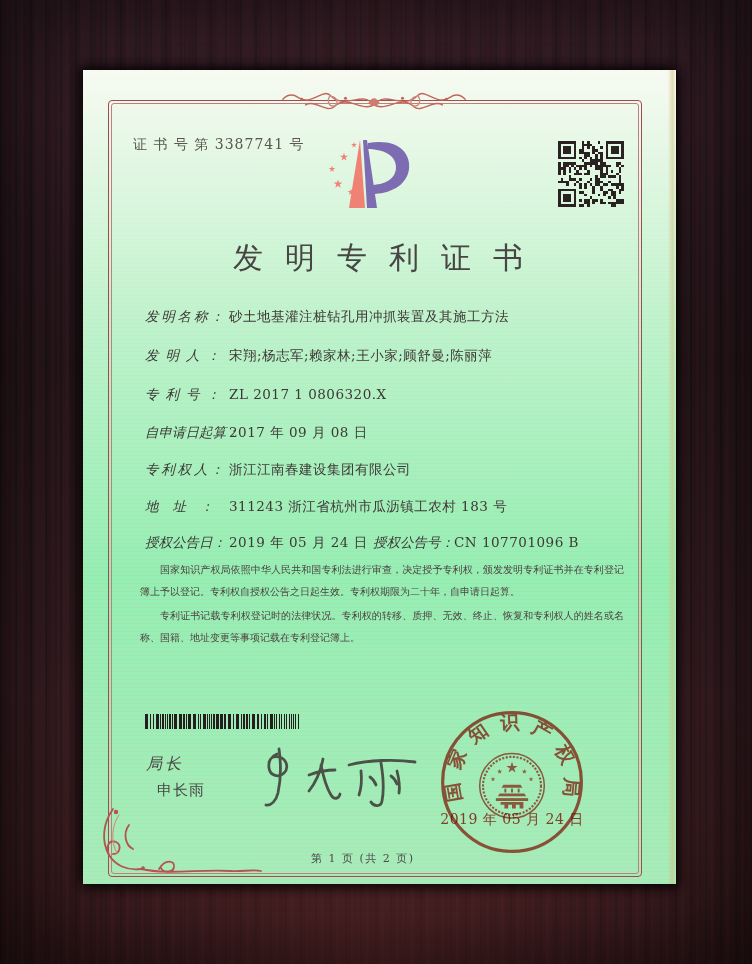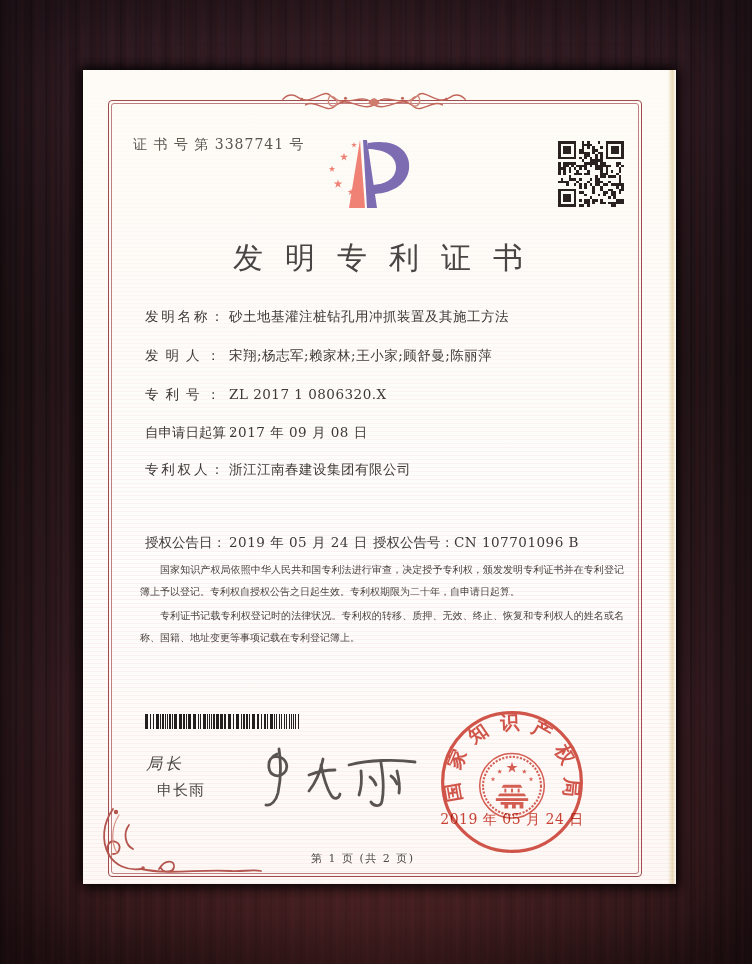--- a/index.html
+++ b/index.html
@@ -10,21 +10,21 @@
   .frame{position:absolute;inset:0;
     background:
       radial-gradient(120% 80% at 50% 102%, rgba(134,58,58,.55), rgba(0,0,0,0) 55%),
       radial-gradient(130% 70% at 50% -2%, rgba(96,50,58,.35), rgba(0,0,0,0) 50%),
       repeating-linear-gradient(90deg, rgba(0,0,0,.20) 0 2px, rgba(0,0,0,0) 2px 6px, rgba(74,30,34,.28) 6px 9px, rgba(0,0,0,0) 9px 15px),
       repeating-linear-gradient(90deg, rgba(20,8,10,.18) 0 11px, rgba(0,0,0,0) 11px 23px),
       linear-gradient(180deg,#34202a 0%,#2b1a1e 38%,#3c2127 72%,#241316 100%);
     box-shadow:inset 0 0 90px 32px rgba(0,0,0,.55);}
 
   
-  .paper{position:absolute;left:83px;top:70px;width:593px;height:814px;background:#ffffff;
+  .paper{position:absolute;left:83px;top:70px;width:593px;height:814px;background:#86efac;
     box-shadow:0 0 16px 4px rgba(0,0,0,.55), -3px -3px 7px rgba(0,0,0,.5), 3px 4px 8px rgba(0,0,0,.45);}
   .texture{position:absolute;inset:0;pointer-events:none;
     background:
       linear-gradient(90deg, rgba(0,0,0,0) 98.6%, rgba(214,186,122,.5) 99.4%, rgba(0,0,0,0) 100%),
       linear-gradient(180deg, rgba(253,251,245,.95) 0%, rgba(253,248,240,.45) 32%, rgba(251,240,231,.12) 62%, rgba(248,230,221,.28) 100%),
       repeating-linear-gradient(0deg, rgba(219,148,132,.12) 0 1px, rgba(0,0,0,0) 1px 4px);}
 
   
   .border-outer{position:absolute;left:25px;top:30px;width:532px;height:775px;
     border:1.6px solid #a24b4f;border-radius:4px;}
@@ -38,21 +38,21 @@
   .logo{position:absolute;left:240px;top:66px;width:104px;height:80px;}
   .qr{position:absolute;left:475px;top:71px;width:66px;height:66px;}
   .qr svg{width:66px;height:66px;display:block;shape-rendering:crispEdges;}
 
   .title{position:absolute;left:25px;top:168px;width:532px;text-align:center;
     font-size:30px;font-weight:500;color:#474645;letter-spacing:22px;padding-left:30px;box-sizing:border-box;}
 
   
   .frow{position:absolute;left:62px;white-space:nowrap;font-size:13.5px;color:#3d3936;}
   .r1{top:238px}.r2{top:277px}.r3{top:316px}.r4{top:354px}.r5{top:391px}.r6{top:428px}.r7{top:464px}
-  .flabel{display:inline-block;width:84px;vertical-align:top;}
+  .flabel{display:inline-block;width:84px;vertical-align:top;font-style:italic;}
   .lsA{letter-spacing:2.8px}.lsB{letter-spacing:7px}.lsC{letter-spacing:14px}.ls0{letter-spacing:0}
   .fvalue{display:inline-block;letter-spacing:.5px;}
   .pair2{position:absolute;left:225px;top:0;white-space:nowrap;text-align:right;}
 
   
   .notice{position:absolute;left:57px;top:489px;width:484px;font-size:10px;line-height:21.5px;
     color:#4b4340;text-align:justify;}
   .notice p{margin:0 0 3px 0;text-indent:2em;}
 
   
@@ -353,20 +353,23 @@
     </div>
     <div class="frow r3">
       <span class="flabel lsB">专利号：</span><span class="fvalue">ZL 2017 1 0806320.X</span>
     </div>
     <div class="frow r4">
       <span class="flabel ls0">自申请日起算：</span><span class="fvalue">2017 年 09 月 08 日</span>
     </div>
     <div class="frow r5">
       <span class="flabel lsA">专利权人：</span><span class="fvalue">浙江江南春建设集团有限公司</span>
     </div>
+    <div class="frow r6">
+      <span class="flabel lsC">地址：</span><span class="fvalue">311243 浙江省杭州市瓜沥镇工农村 183 号</span>
+    </div>
     <div class="frow r7">
       <span class="flabel ls0">授权公告日：</span><span class="fvalue">2019 年 05 月 24 日</span>
       <span class="pair2">
         <span class="flabel ls0">授权公告号：</span><span class="fvalue">CN 107701096 B</span>
       </span>
     </div>
 
     <div class="notice">
       <p>国家知识产权局依照中华人民共和国专利法进行审查，决定授予专利权，颁发发明专利证书并在专利登记簿上予以登记。专利权自授权公告之日起生效。专利权期限为二十年，自申请日起算。</p>
       <p>专利证书记载专利权登记时的法律状况。专利权的转移、质押、无效、终止、恢复和专利权人的姓名或名称、国籍、地址变更等事项记载在专利登记簿上。</p>

